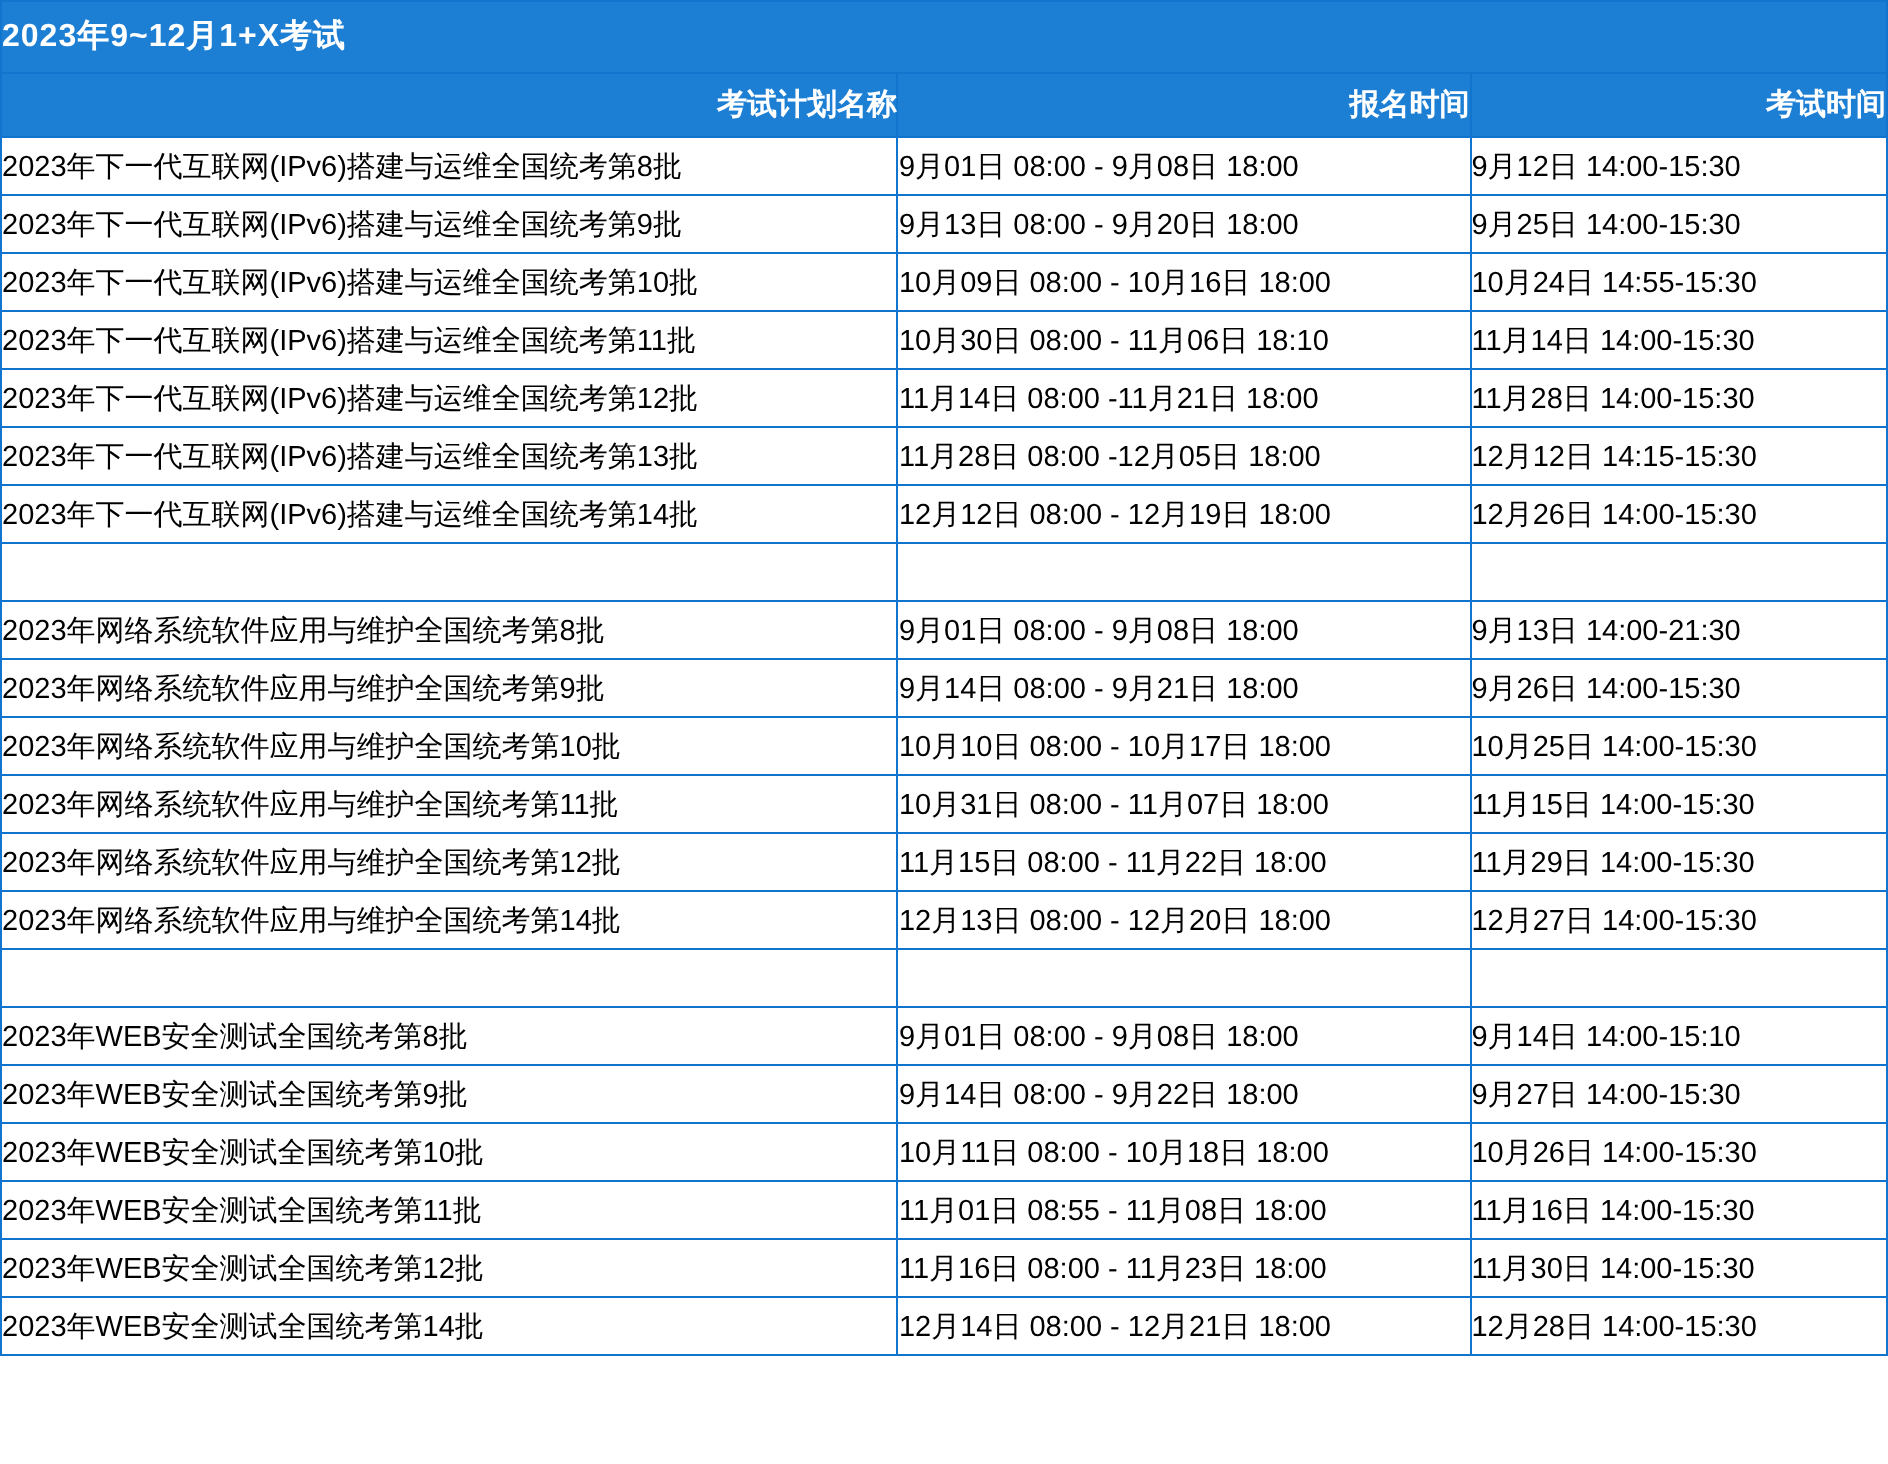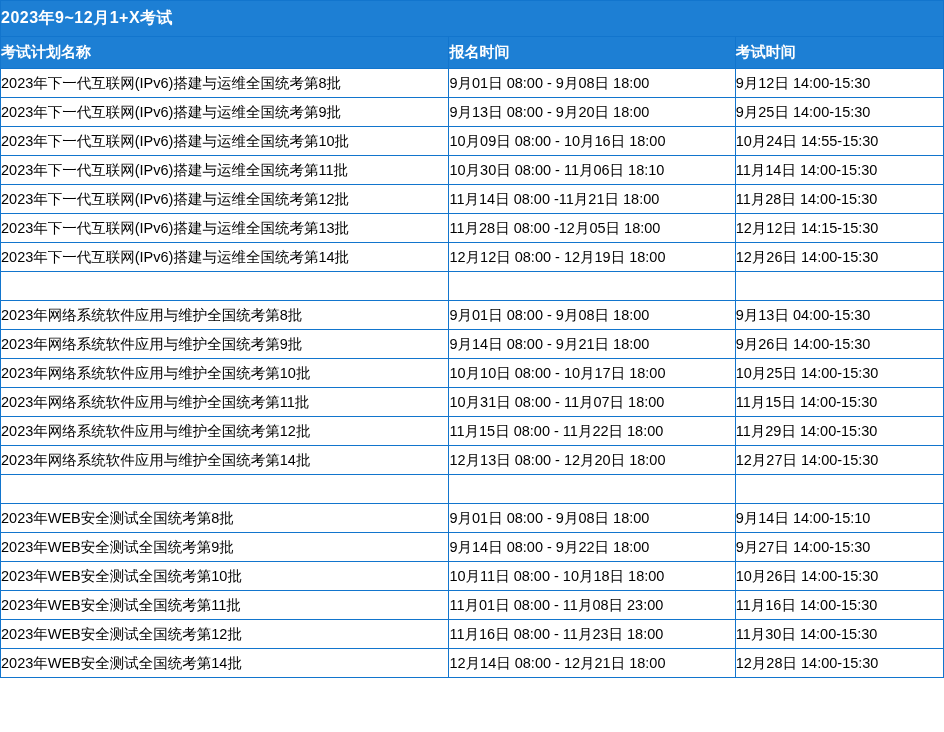--- a/index.html
+++ b/index.html
@@ -32,21 +32,21 @@
     font-weight: bold;
     text-align: left;
     height: 36px;
     letter-spacing: 0.5px;
   }
   .header-cell {
     background: #1d7fd4;
     color: #ffffff;
     font-size: 15px;
     font-weight: bold;
-    text-align: left;
+    text-align: right;
     height: 32px;
   }
   .data-cell {
     background: #ffffff;
     color: #000000;
     font-size: 14.5px;
     height: 29px;
     padding-left: 3px;
     padding-right: 2px;
     text-align: left;
@@ -116,21 +116,21 @@
         <td class="data-cell">12月26日  14:00-15:30</td>
       </tr>
       <tr class="data-row spacer-row">
         <td class="data-cell"></td>
         <td class="data-cell"></td>
         <td class="data-cell"></td>
       </tr>
       <tr class="data-row">
         <td class="data-cell">2023年网络系统软件应用与维护全国统考第8批</td>
         <td class="data-cell">9月01日 08:00 - 9月08日  18:00</td>
-        <td class="data-cell">9月13日 04:00-15:30</td>
+        <td class="data-cell">9月13日 14:00-21:30</td>
       </tr>
       <tr class="data-row">
         <td class="data-cell">2023年网络系统软件应用与维护全国统考第9批</td>
         <td class="data-cell">9月14日 08:00 - 9月21日  18:00</td>
         <td class="data-cell">9月26日 14:00-15:30</td>
       </tr>
       <tr class="data-row">
         <td class="data-cell">2023年网络系统软件应用与维护全国统考第10批</td>
         <td class="data-cell">10月10日  08:00 - 10月17日 18:00</td>
         <td class="data-cell">10月25日  14:00-15:30</td>
@@ -165,21 +165,21 @@
         <td class="data-cell">9月14日 08:00 - 9月22日  18:00</td>
         <td class="data-cell">9月27日 14:00-15:30</td>
       </tr>
       <tr class="data-row">
         <td class="data-cell">2023年WEB安全测试全国统考第10批</td>
         <td class="data-cell">10月11日  08:00 - 10月18日 18:00</td>
         <td class="data-cell">10月26日  14:00-15:30</td>
       </tr>
       <tr class="data-row">
         <td class="data-cell">2023年WEB安全测试全国统考第11批</td>
-        <td class="data-cell">11月01日  08:00 - 11月08日 23:00</td>
+        <td class="data-cell">11月01日  08:55 - 11月08日 18:00</td>
         <td class="data-cell">11月16日  14:00-15:30</td>
       </tr>
       <tr class="data-row">
         <td class="data-cell">2023年WEB安全测试全国统考第12批</td>
         <td class="data-cell">11月16日  08:00 - 11月23日 18:00</td>
         <td class="data-cell">11月30日  14:00-15:30</td>
       </tr>
       <tr class="data-row">
         <td class="data-cell">2023年WEB安全测试全国统考第14批</td>
         <td class="data-cell">12月14日  08:00 - 12月21日 18:00</td>

